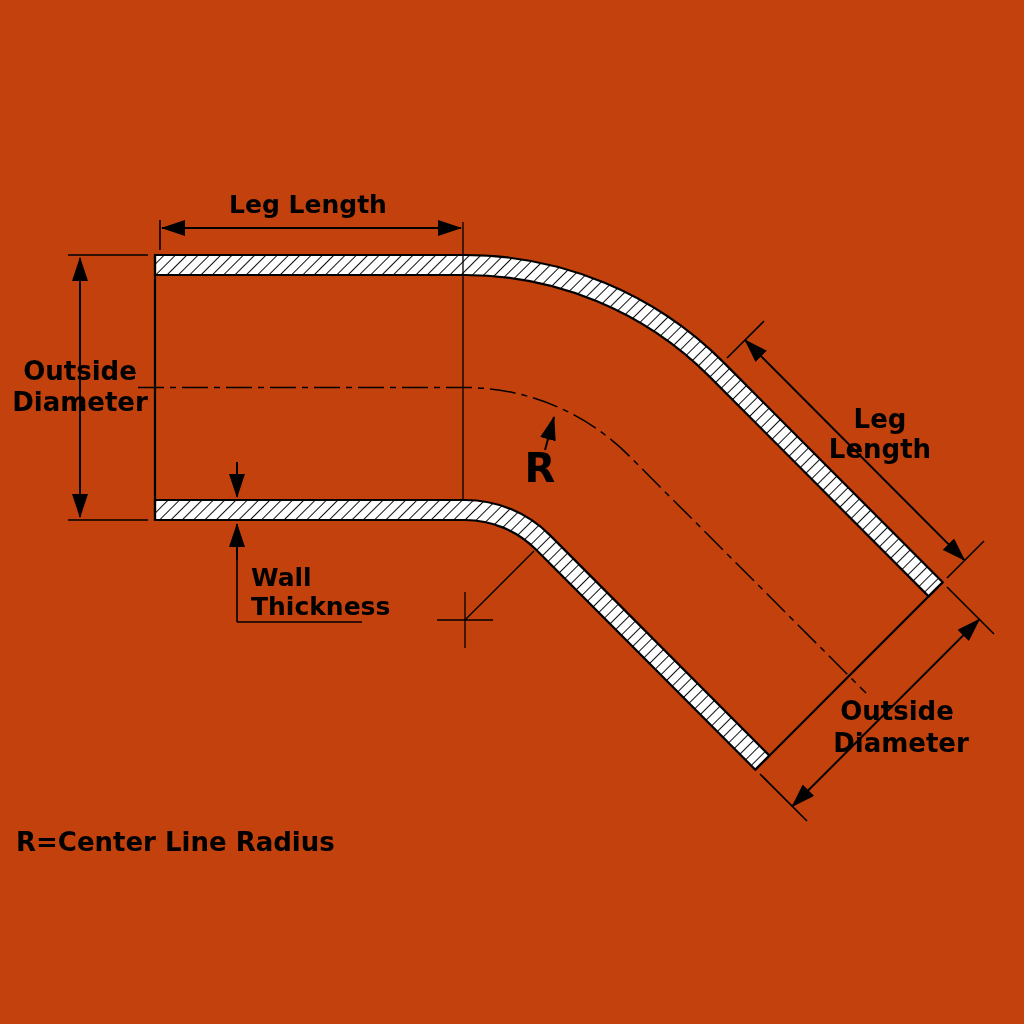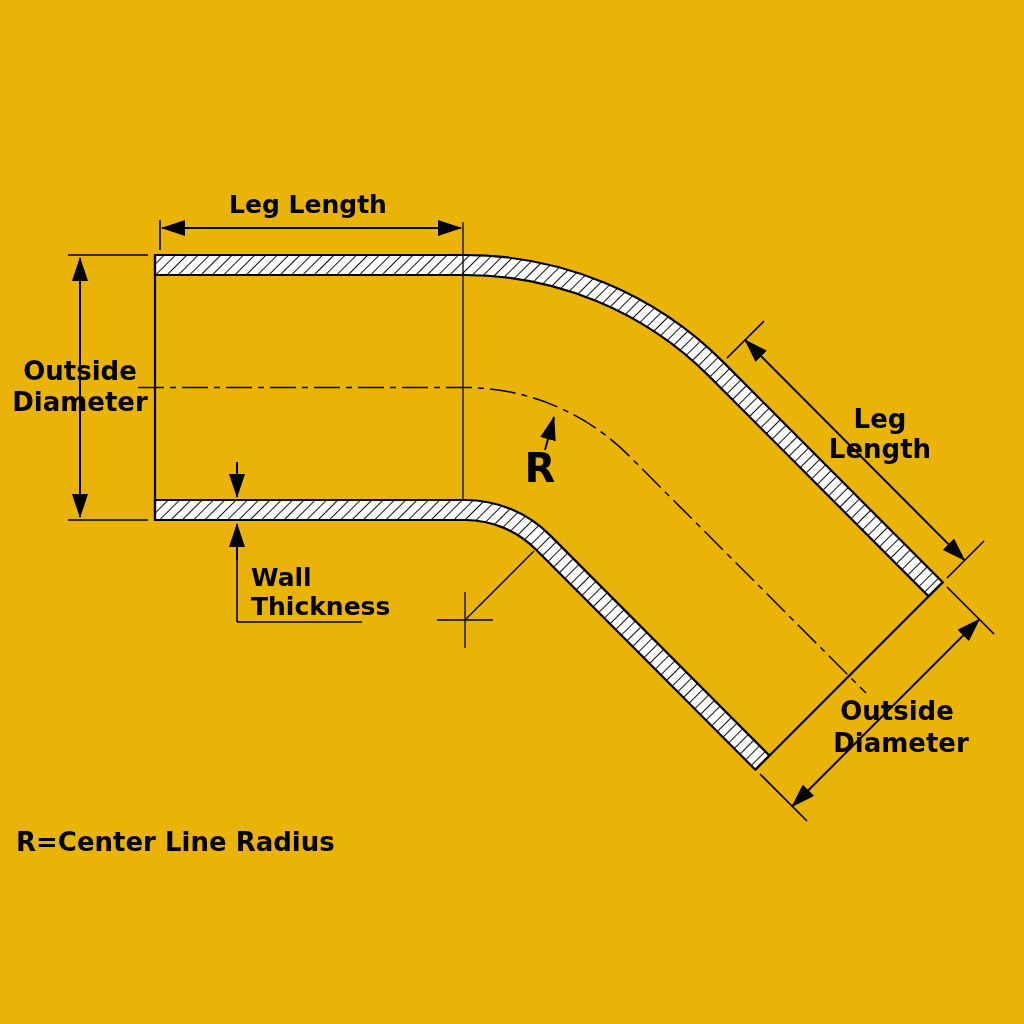--- a/index.html
+++ b/index.html
@@ -4,21 +4,21 @@
 <style>
   html, body {
     margin: 0;
     padding: 0;
     background: #ffffff;
   }
   .canvas {
     position: relative;
     width: 1024px;
     height: 1024px;
-    background: #eab308;
+    background: #c2410c;
     overflow: hidden;
   }
   svg text {
     font-family: "DejaVu Sans", sans-serif;
     font-weight: bold;
     fill: #000000;
   }
   .t25 { font-size: 25px; }
   .t26 { font-size: 26px; }
   .t40 { font-size: 40px; }

